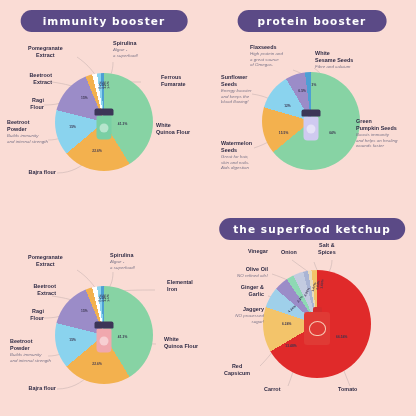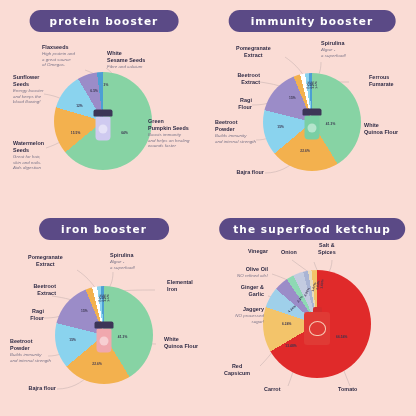--- a/index.html
+++ b/index.html
@@ -109,86 +109,20 @@
   .lbl.l{text-align:left;}
   .lbl.c{text-align:center;}
 
   svg.leaders{position:absolute;inset:0;pointer-events:none;}
   svg.leaders path{fill:none;stroke:#b9a8a8;stroke-width:.45;}
 </style>
 </head>
 <body>
 
 <div class="grid">
-
-  <div class="panel p2">
-    <div class="title-pill">protein booster</div>
-
-    <svg class="leaders" viewBox="0 0 208 208">
-      <path d="M85,70 C96,74 102,78 106,82"></path>
-      <path d="M106,68 C112,72 114,76 116,80"></path>
-      <path d="M44,94 C58,96 64,100 70,104"></path>
-      <path d="M46,148 C58,144 64,140 68,136"></path>
-      <path d="M150,132 C142,130 136,128 132,126"></path>
-    </svg>
-
-    <div class="pie-wrap" style="left:54px;top:72px;">
-      <div class="pie" style="width:98px;height:98px;background:conic-gradient(from 0deg,
-          #87d3a4 0deg 230.4deg,
-          #f3b14e 230.4deg 286.2deg,
-          #8ad3ee 286.2deg 329.4deg,
-          #9b8cc8 329.4deg 352.8deg,
-          #4d9fd4 352.8deg 360deg);">
-        <div class="pct" style="left:72%;top:62%;">64%</div>
-        <div class="pct" style="left:22%;top:62%;">15.5%</div>
-        <div class="pct" style="left:26%;top:35%;">12%</div>
-        <div class="pct" style="left:41%;top:19%;">6.5%</div>
-        <div class="pct" style="left:53%;top:13%;">3%</div>
-      </div>
-      <div class="jar" style="left:49px;top:53px;width:19px;">
-        <div class="cap"></div>
-        <div class="body" style="background:#cfcaf0;">
-          <div class="mark" style="background:#ffffff;"></div>
-        </div>
-      </div>
-    </div>
-
-    <div class="lbl l" style="left:42px;top:44px;">
-      <span style="white-space:pre-line;">Flaxseeds</span>
-      <span class="sub" style="white-space:pre-line;">High protein and
-a great source
-of Omegas.</span>
-    </div>
-    <div class="lbl l" style="left:107px;top:50px;">
-      <span style="white-space:pre-line;">White
-Sesame Seeds</span>
-      <span class="sub" style="white-space:pre-line;">Fibre and calcium</span>
-    </div>
-    <div class="lbl l" style="left:148px;top:118px;">
-      <span style="white-space:pre-line;">Green
-Pumpkin Seeds</span>
-      <span class="sub" style="white-space:pre-line;">Boosts immunity
-and helps on healing
-wounds faster</span>
-    </div>
-    <div class="lbl l" style="left:13px;top:140px;">
-      <span style="white-space:pre-line;">Watermelon
-Seeds</span>
-      <span class="sub" style="white-space:pre-line;">Great for hair,
-skin and nails.
-Aids digestion</span>
-    </div>
-    <div class="lbl l" style="left:13px;top:74px;">
-      <span style="white-space:pre-line;">Sunflower
-Seeds</span>
-      <span class="sub" style="white-space:pre-line;">Energy booster
-and keeps the
-blood flowing!</span>
-    </div>
-  </div>
 
   <div class="panel p1">
     <div class="title-pill">immunity booster</div>
 
     <svg class="leaders" viewBox="0 0 208 208">
       <path d="M113,62 C113,72 110,76 108,80"></path>
       <path d="M141,82 C128,82 118,82 110,82"></path>
       <path d="M152,130 C140,130 134,128 130,126"></path>
       <path d="M57,173 C72,173 82,166 88,160"></path>
       <path d="M48,140 C58,140 64,137 68,134"></path>
@@ -253,22 +187,87 @@
     <div class="lbl r" style="right:156px;top:72px;">
       <span style="white-space:pre-line;">Beetroot
 Extract</span>
     </div>
     <div class="lbl c" style="left:28px;top:45px;">
       <span style="white-space:pre-line;">Pomegranate
 Extract</span>
     </div>
   </div>
 
+  <div class="panel p2">
+    <div class="title-pill">protein booster</div>
+
+    <svg class="leaders" viewBox="0 0 208 208">
+      <path d="M85,70 C96,74 102,78 106,82"></path>
+      <path d="M106,68 C112,72 114,76 116,80"></path>
+      <path d="M44,94 C58,96 64,100 70,104"></path>
+      <path d="M46,148 C58,144 64,140 68,136"></path>
+      <path d="M150,132 C142,130 136,128 132,126"></path>
+    </svg>
+
+    <div class="pie-wrap" style="left:54px;top:72px;">
+      <div class="pie" style="width:98px;height:98px;background:conic-gradient(from 0deg,
+          #87d3a4 0deg 230.4deg,
+          #f3b14e 230.4deg 286.2deg,
+          #8ad3ee 286.2deg 329.4deg,
+          #9b8cc8 329.4deg 352.8deg,
+          #4d9fd4 352.8deg 360deg);">
+        <div class="pct" style="left:72%;top:62%;">64%</div>
+        <div class="pct" style="left:22%;top:62%;">15.5%</div>
+        <div class="pct" style="left:26%;top:35%;">12%</div>
+        <div class="pct" style="left:41%;top:19%;">6.5%</div>
+        <div class="pct" style="left:53%;top:13%;">3%</div>
+      </div>
+      <div class="jar" style="left:49px;top:53px;width:19px;">
+        <div class="cap"></div>
+        <div class="body" style="background:#cfcaf0;">
+          <div class="mark" style="background:#ffffff;"></div>
+        </div>
+      </div>
+    </div>
+
+    <div class="lbl l" style="left:42px;top:44px;">
+      <span style="white-space:pre-line;">Flaxseeds</span>
+      <span class="sub" style="white-space:pre-line;">High protein and
+a great source
+of Omegas.</span>
+    </div>
+    <div class="lbl l" style="left:107px;top:50px;">
+      <span style="white-space:pre-line;">White
+Sesame Seeds</span>
+      <span class="sub" style="white-space:pre-line;">Fibre and calcium</span>
+    </div>
+    <div class="lbl l" style="left:148px;top:118px;">
+      <span style="white-space:pre-line;">Green
+Pumpkin Seeds</span>
+      <span class="sub" style="white-space:pre-line;">Boosts immunity
+and helps on healing
+wounds faster</span>
+    </div>
+    <div class="lbl l" style="left:13px;top:140px;">
+      <span style="white-space:pre-line;">Watermelon
+Seeds</span>
+      <span class="sub" style="white-space:pre-line;">Great for hair,
+skin and nails.
+Aids digestion</span>
+    </div>
+    <div class="lbl l" style="left:13px;top:74px;">
+      <span style="white-space:pre-line;">Sunflower
+Seeds</span>
+      <span class="sub" style="white-space:pre-line;">Energy booster
+and keeps the
+blood flowing!</span>
+    </div>
+  </div>
+
   <div class="panel p3">
-    <div class="title-pill">iron booster</div>
 
     <svg class="leaders" viewBox="0 0 208 208">
       <path d="M113,64 C113,74 110,78 108,82"></path>
       <path d="M155,82 C138,82 124,82 112,84"></path>
       <path d="M156,136 C144,136 138,134 134,132"></path>
       <path d="M57,181 C72,181 82,174 88,168"></path>
       <path d="M48,148 C58,148 64,145 68,142"></path>
       <path d="M44,110 C56,110 62,108 66,106"></path>
       <path d="M52,88 C66,90 74,92 80,96"></path>
       <path d="M77,62 C86,68 92,75 96,81"></path>

